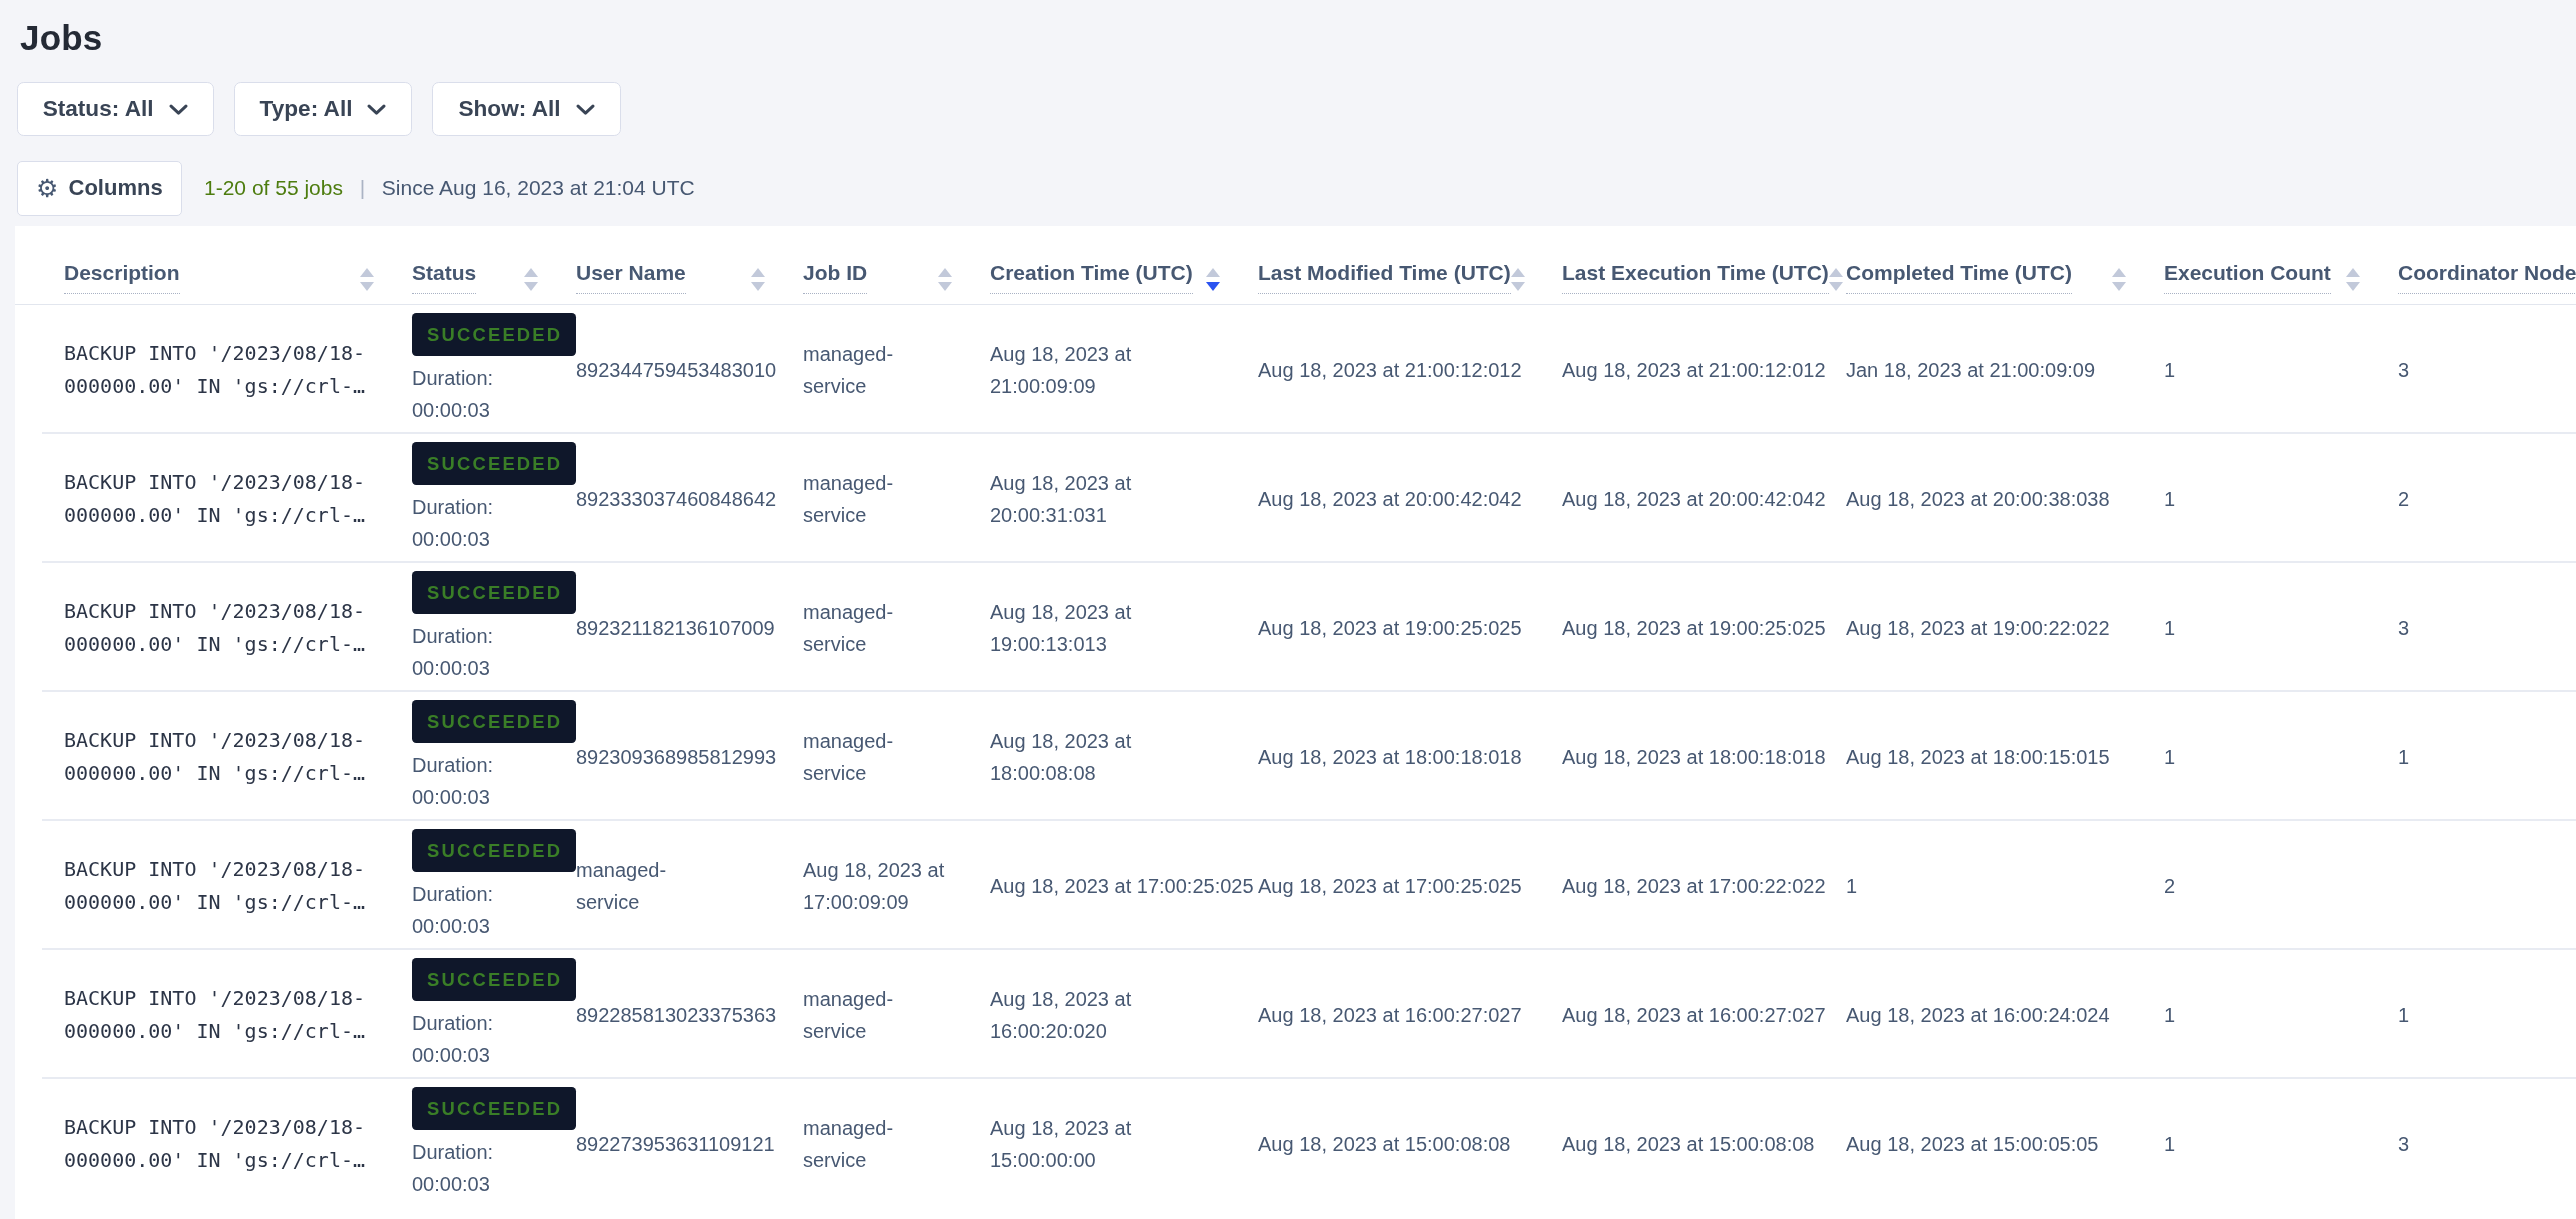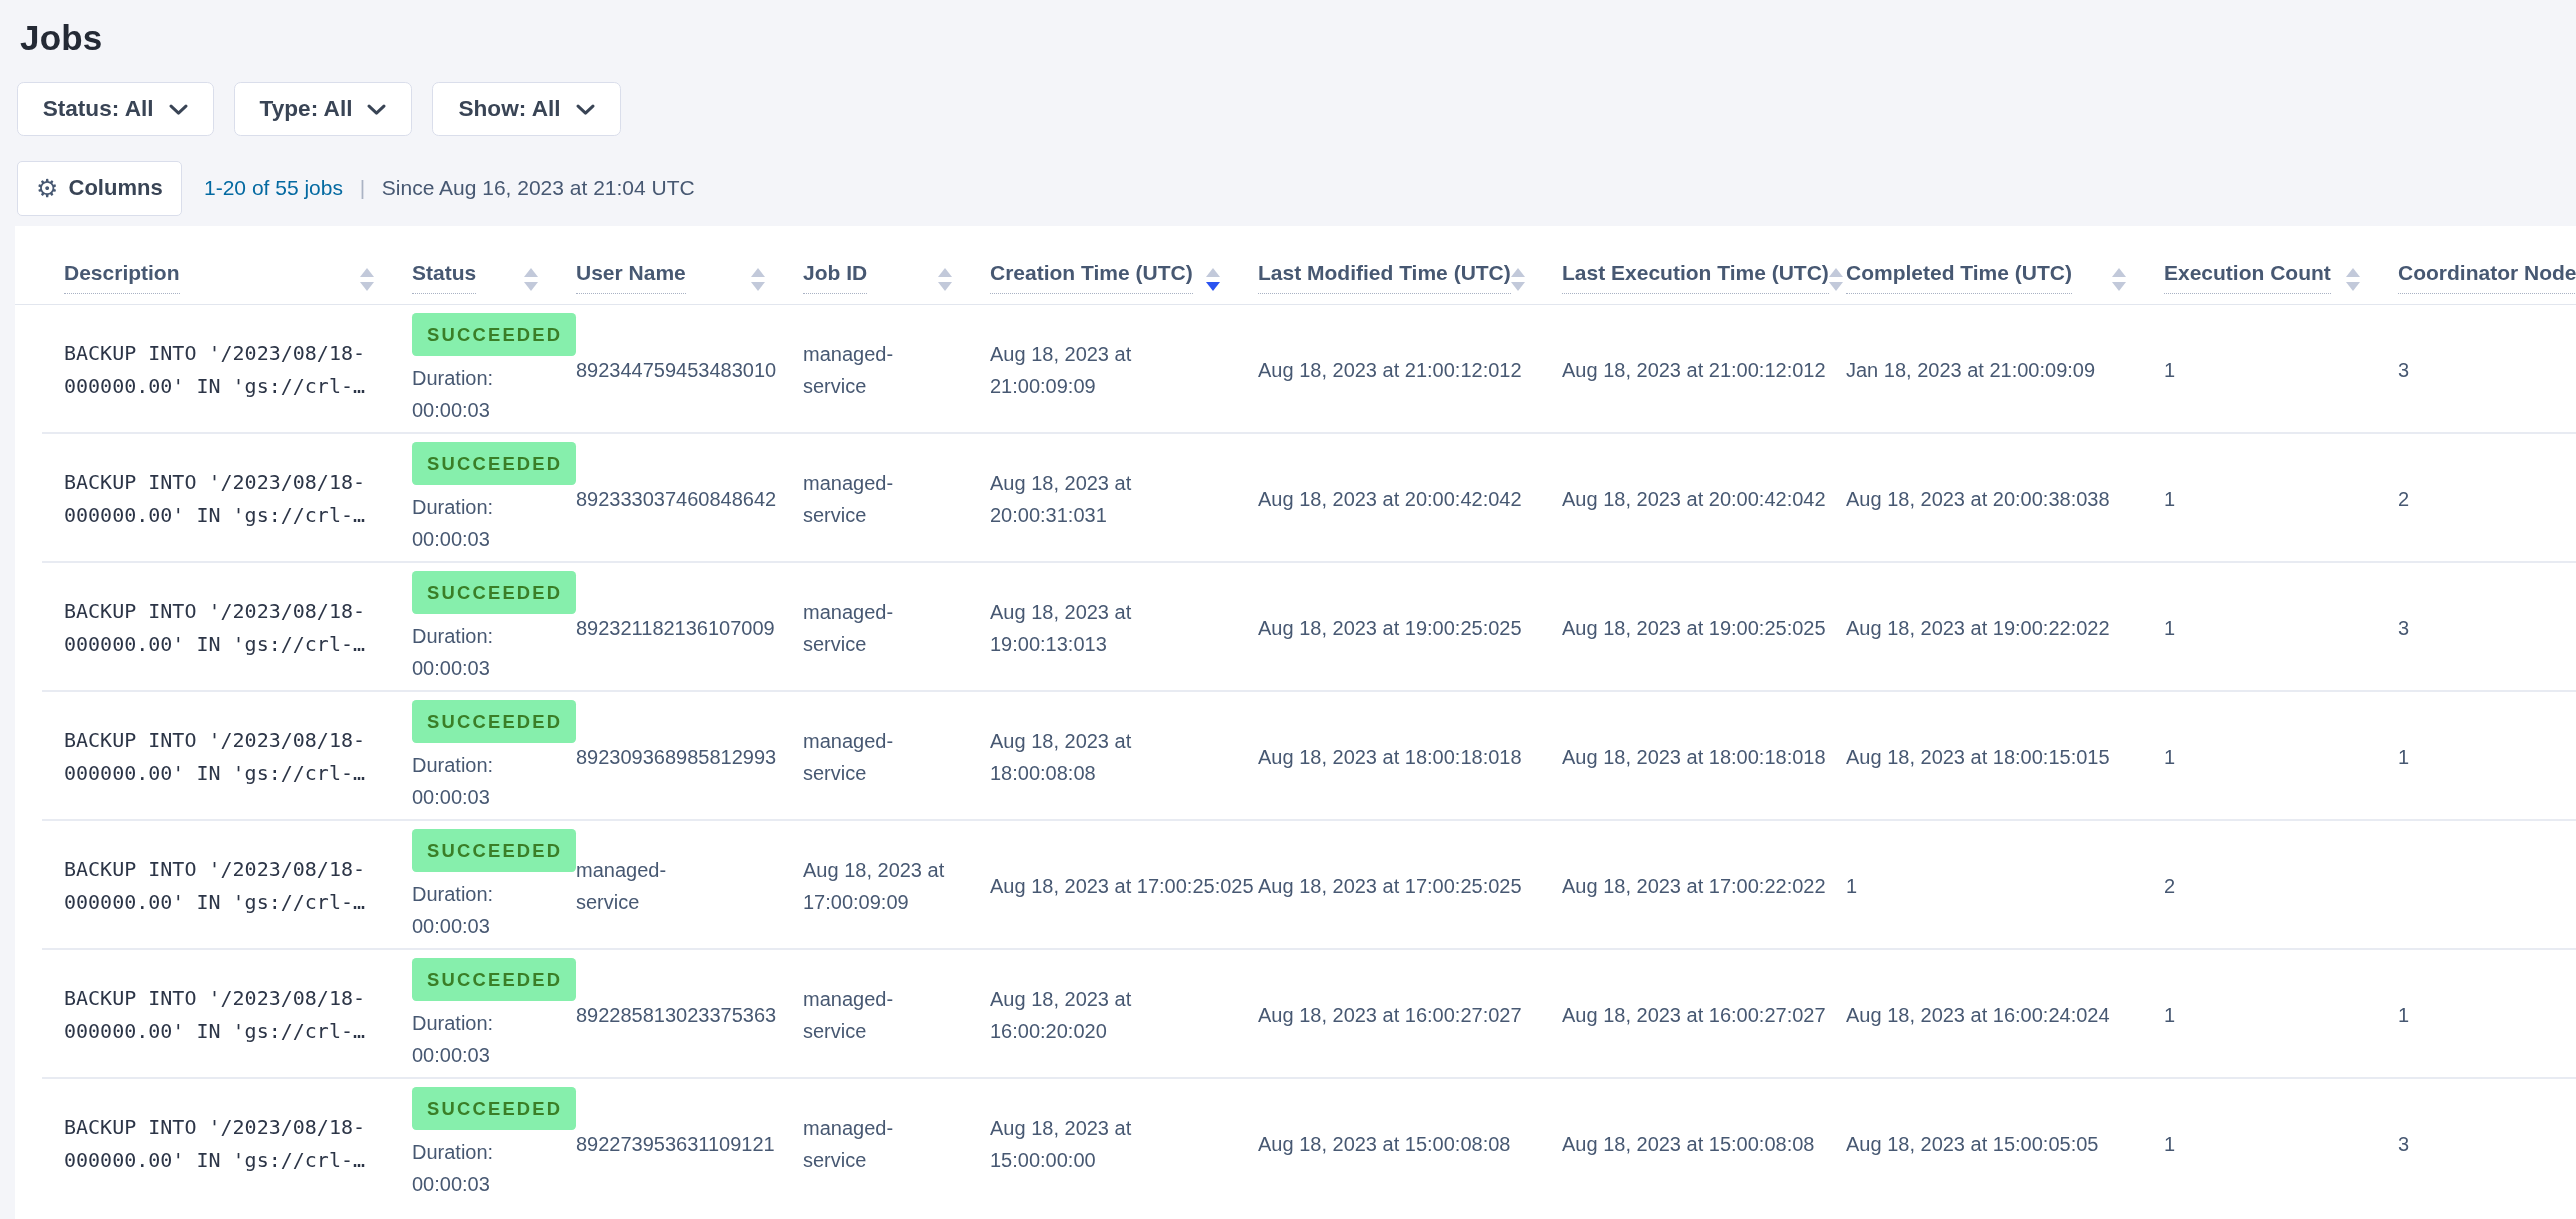--- a/index.html
+++ b/index.html
@@ -32,21 +32,21 @@
     display:flex;align-items:center;margin:25px 0 0 16.7px;height:55px;
   }
   .columns-btn{
     display:flex;align-items:center;gap:10px;
     height:55px;padding:0 18.4px;
     background:#ffffff;border:1.7px solid #dadeeb;border-radius:5px;
     font-family:inherit;font-size:22px;font-weight:700;color:#394455;
     cursor:pointer;
   }
   .gear{font-size:25px;line-height:1;color:#475872;font-family:"DejaVu Sans",sans-serif;font-weight:400;}
-  .results{margin-left:22px;font-size:21px;color:#0369a1;}
+  .results{margin-left:22px;font-size:21px;color:#4d7c0f;}
   .sep{margin:0 16.7px;font-size:21px;color:#aab3c4;}
   .since{font-size:21px;color:#475872;}
 
   
   .panel{
     position:absolute;left:15px;right:0;top:226px;bottom:0;
     background:#ffffff;
   }
   :root{
     --cols:348px 164px 227px 187px 268px 304px 284px 318px 234px 177px;
@@ -88,21 +88,21 @@
     min-width:0;padding-right:16.7px;box-sizing:border-box;
     font-size:20px;color:#475872;line-height:32px;
   }
   .td.mono{
     font-family:"DejaVu Sans Mono","Liberation Mono",monospace;
     font-size:20px;color:#2c3547;line-height:33px;white-space:nowrap;cursor:pointer;
   }
   .td .line{white-space:nowrap;}
   .badge{
     align-self:flex-start;
-    background:#86efac;color:#3a7e27;
+    background:#0f172a;color:#3a7e27;
     font-size:18.4px;font-weight:700;letter-spacing:2.2px;
     padding:5.9px 13.4px 5px 15px;border-radius:4.2px;margin-bottom:6.7px;
     white-space:nowrap;
   }
 </style>
 </head>
 <body>
 
 <div class="page">
   <h1 class="title">Jobs</h1>

